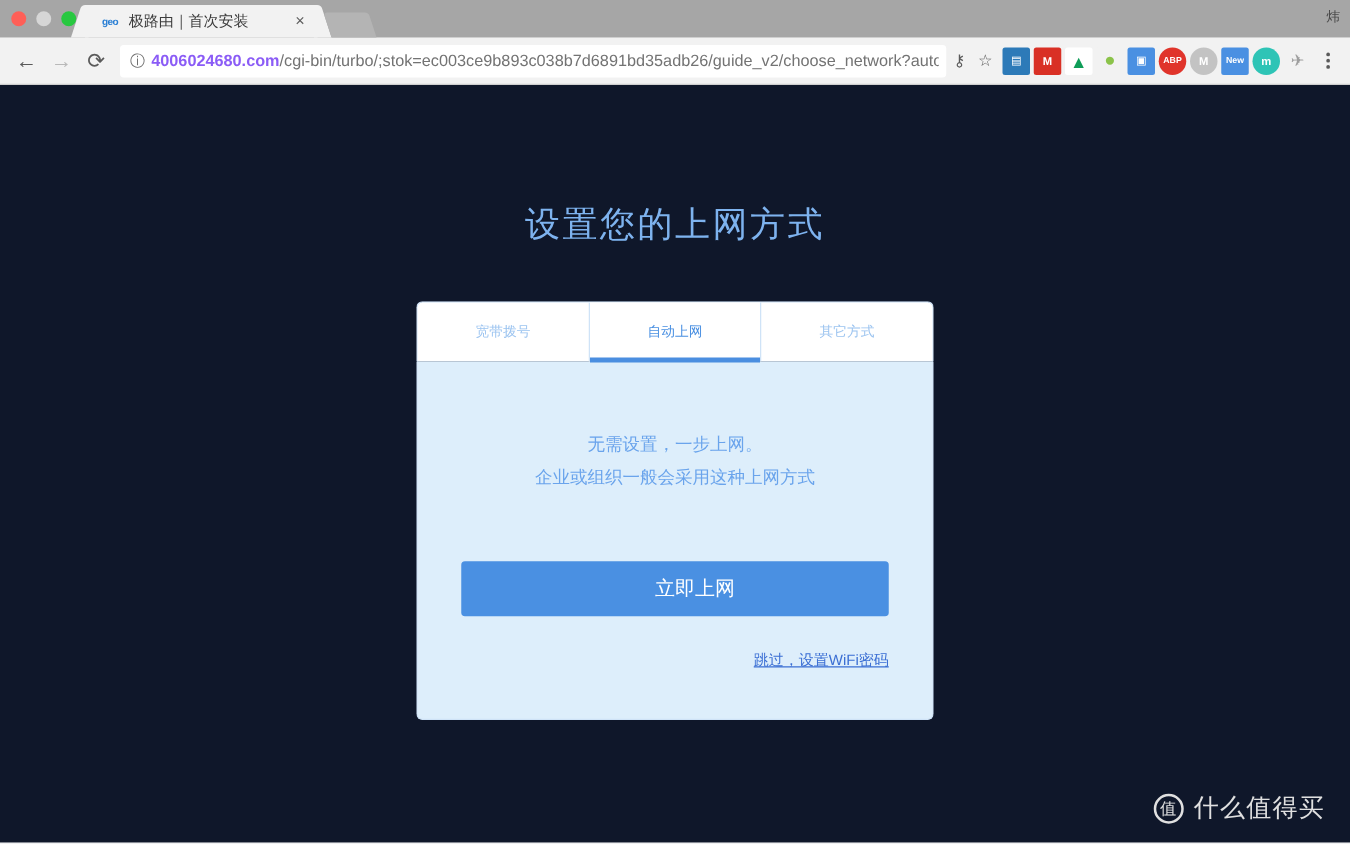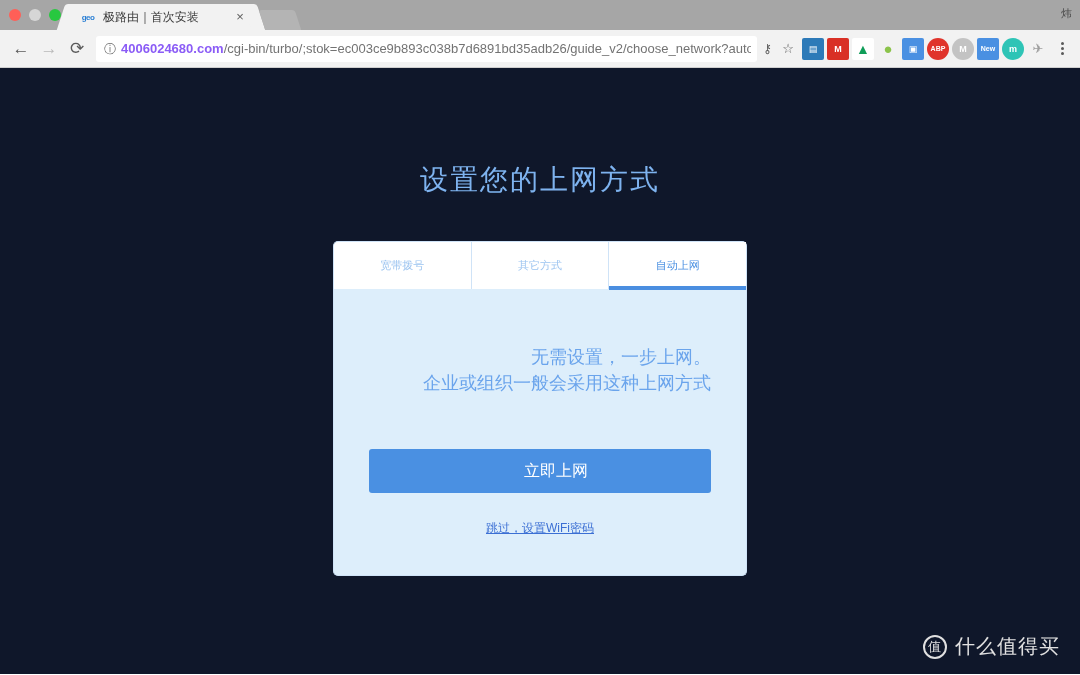--- a/index.html
+++ b/index.html
@@ -127,31 +127,31 @@
   .tab.active::after {
     content: ""; position: absolute; left: 0; right: 0; bottom: -1px;
     height: 4px; background: #4a8ee0;
   }
   .panel {
     background: #ddeefb; border: 1px solid #cfe3f7; border-top: none;
     border-bottom-left-radius: 5px; border-bottom-right-radius: 5px;
     padding: 55px 35px 38px;
   }
   .panel-line {
-    text-align: right; font-size: 18px; color: #6aa4ec; line-height: 26px; font-family: Liberation Serif, serif;
+    text-align: center; font-size: 14px; color: #6aa4ec; line-height: 26px; font-family: Liberation Serif, serif;
   }
   .cta-button {
     display: block; width: 100%; height: 44px; margin: 53px 0 0;
     background: #4a90e2; border: none; border-radius: 3px;
     color: #ffffff; font-size: 16px; cursor: pointer;
     font-family: Liberation Serif, serif;
     padding-left: 32px;
   }
   .skip-link {
-    display: block; text-align: center; margin-top: 27px;
+    display: block; text-align: right; margin-top: 27px;
     font-size: 12px; color: #3b6fd4; text-decoration: underline; cursor: pointer;
   }
 
   .watermark {
     position: absolute; right: 20px; bottom: 14px;
     display: flex; align-items: center; gap: 8px;
     color: #e0e0e0; font-size: 20px; letter-spacing: 1px;
   }
   .wm-logo {
     width: 24px; height: 24px; border-radius: 50%;
@@ -221,26 +221,26 @@
   <div class="viewport">
 
     <h1 class="page-title">设置您的上网方式</h1>
 
     <div class="setup-card">
 
       <div class="tabs">
         <div class="tab">
           <span>宽带拨号</span>
         </div>
+        <div class="tab active">
+          <span>自动上网</span>
+        </div>
         <div class="tab">
           <span>其它方式</span>
         </div>
-        <div class="tab active">
-          <span>自动上网</span>
-        </div>
       </div>
 
       <div class="panel">
         <div class="panel-line">无需设置，一步上网。</div>
         <div class="panel-line">企业或组织一般会采用这种上网方式</div>
 
         <button class="cta-button">立即上网</button>
 
         <a class="skip-link">跳过，设置WiFi密码</a>
       </div>

